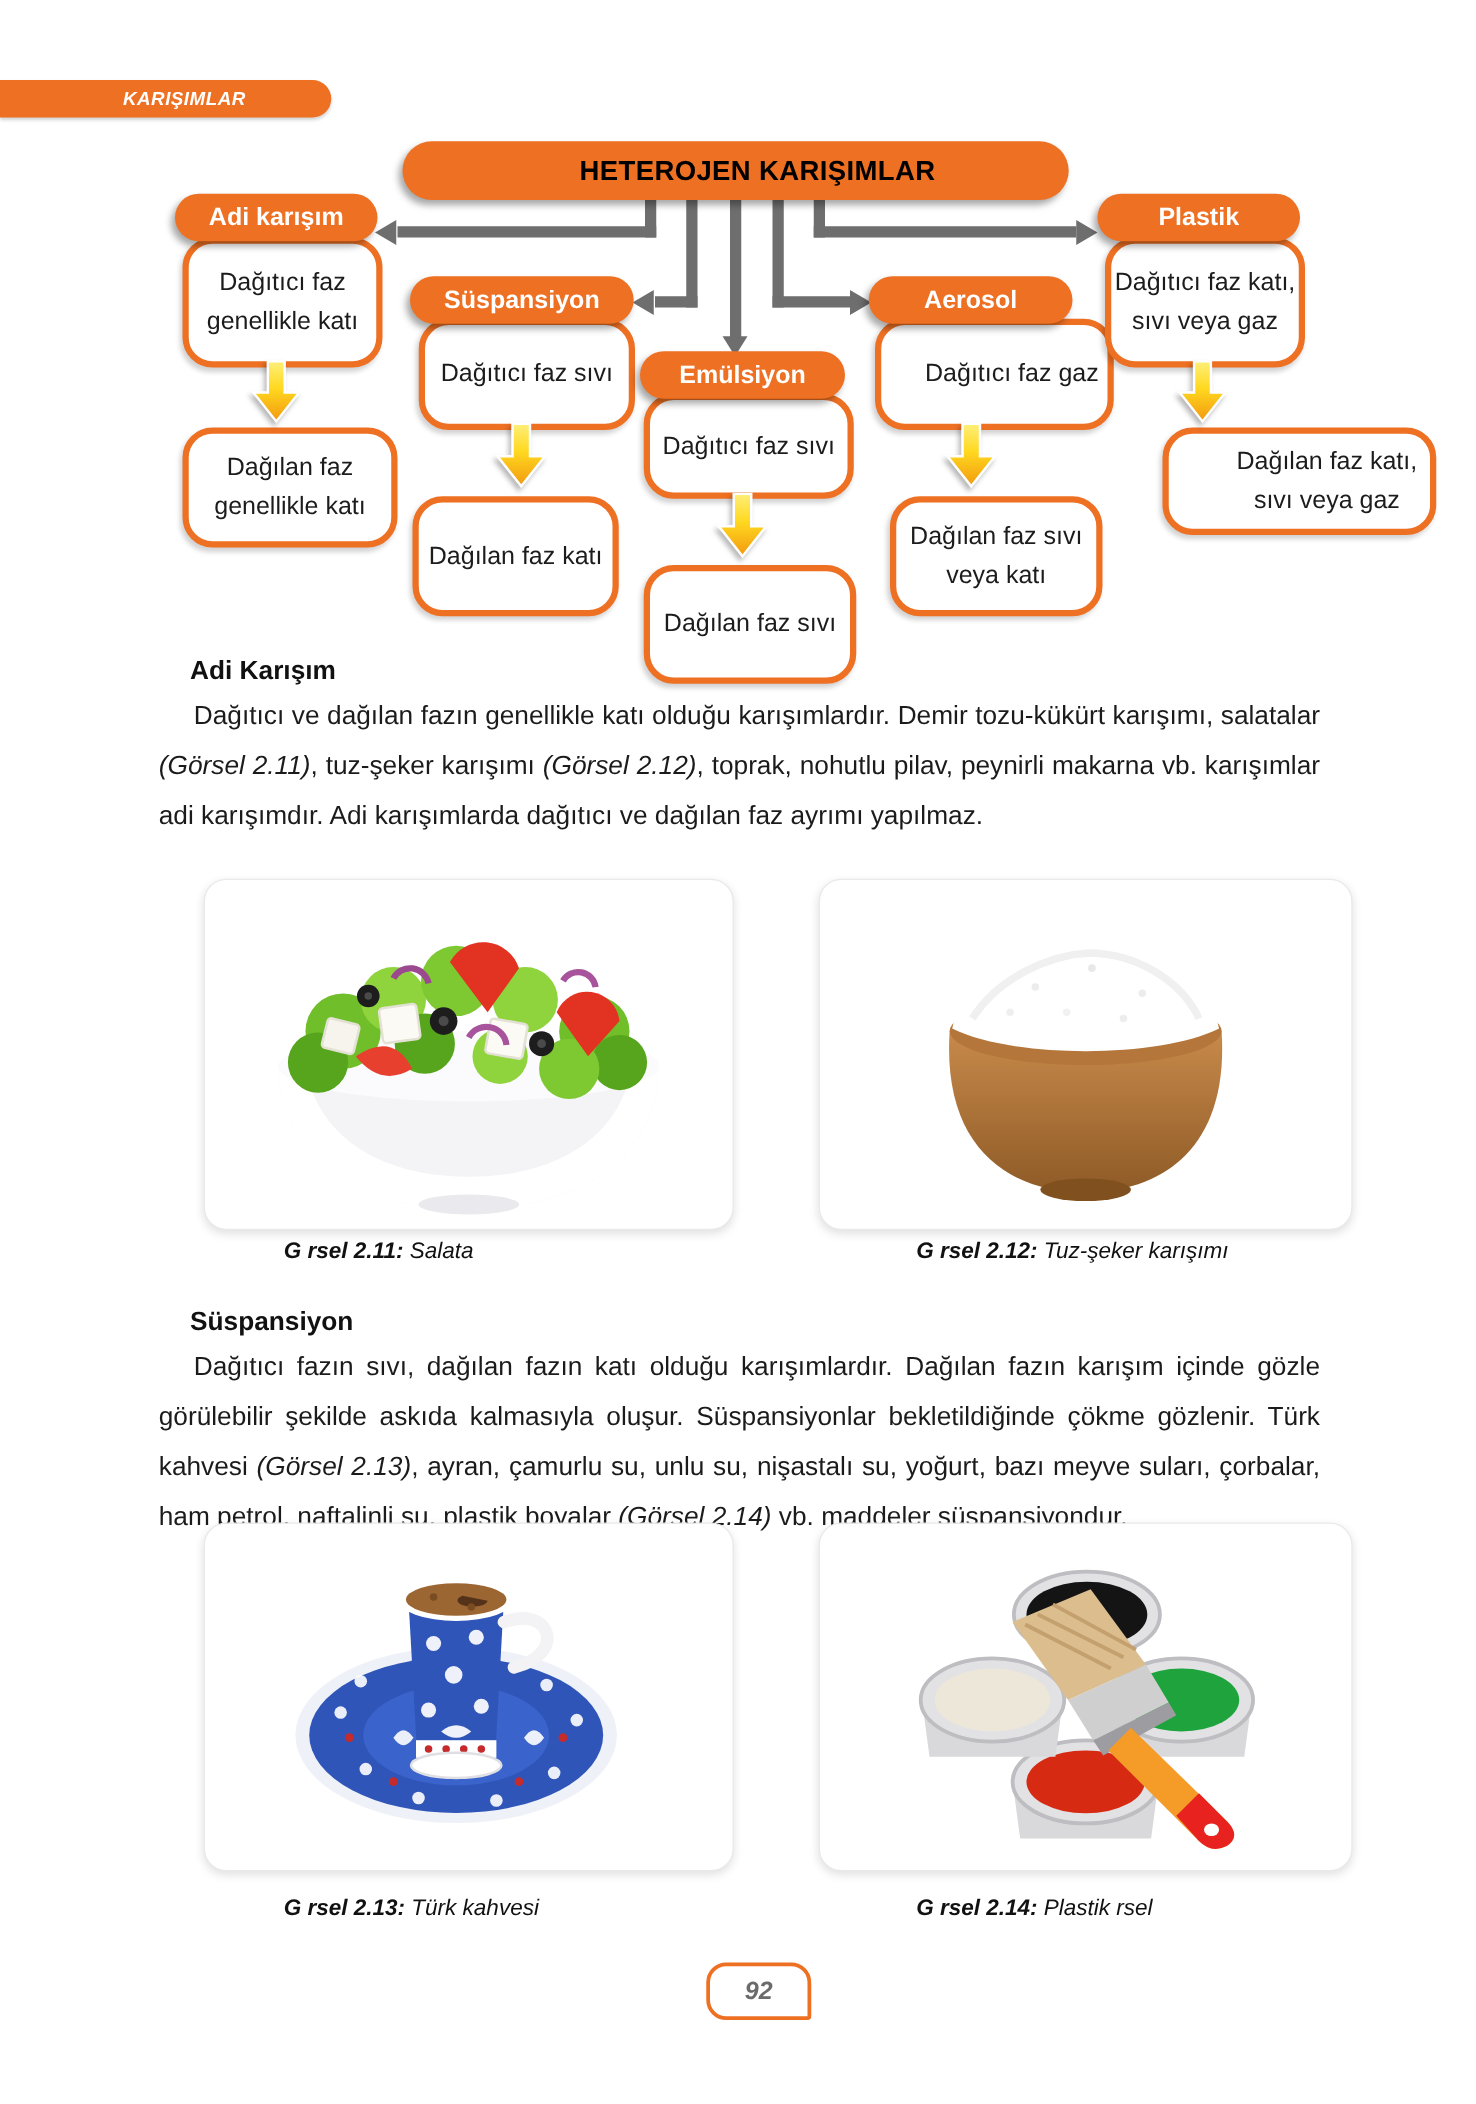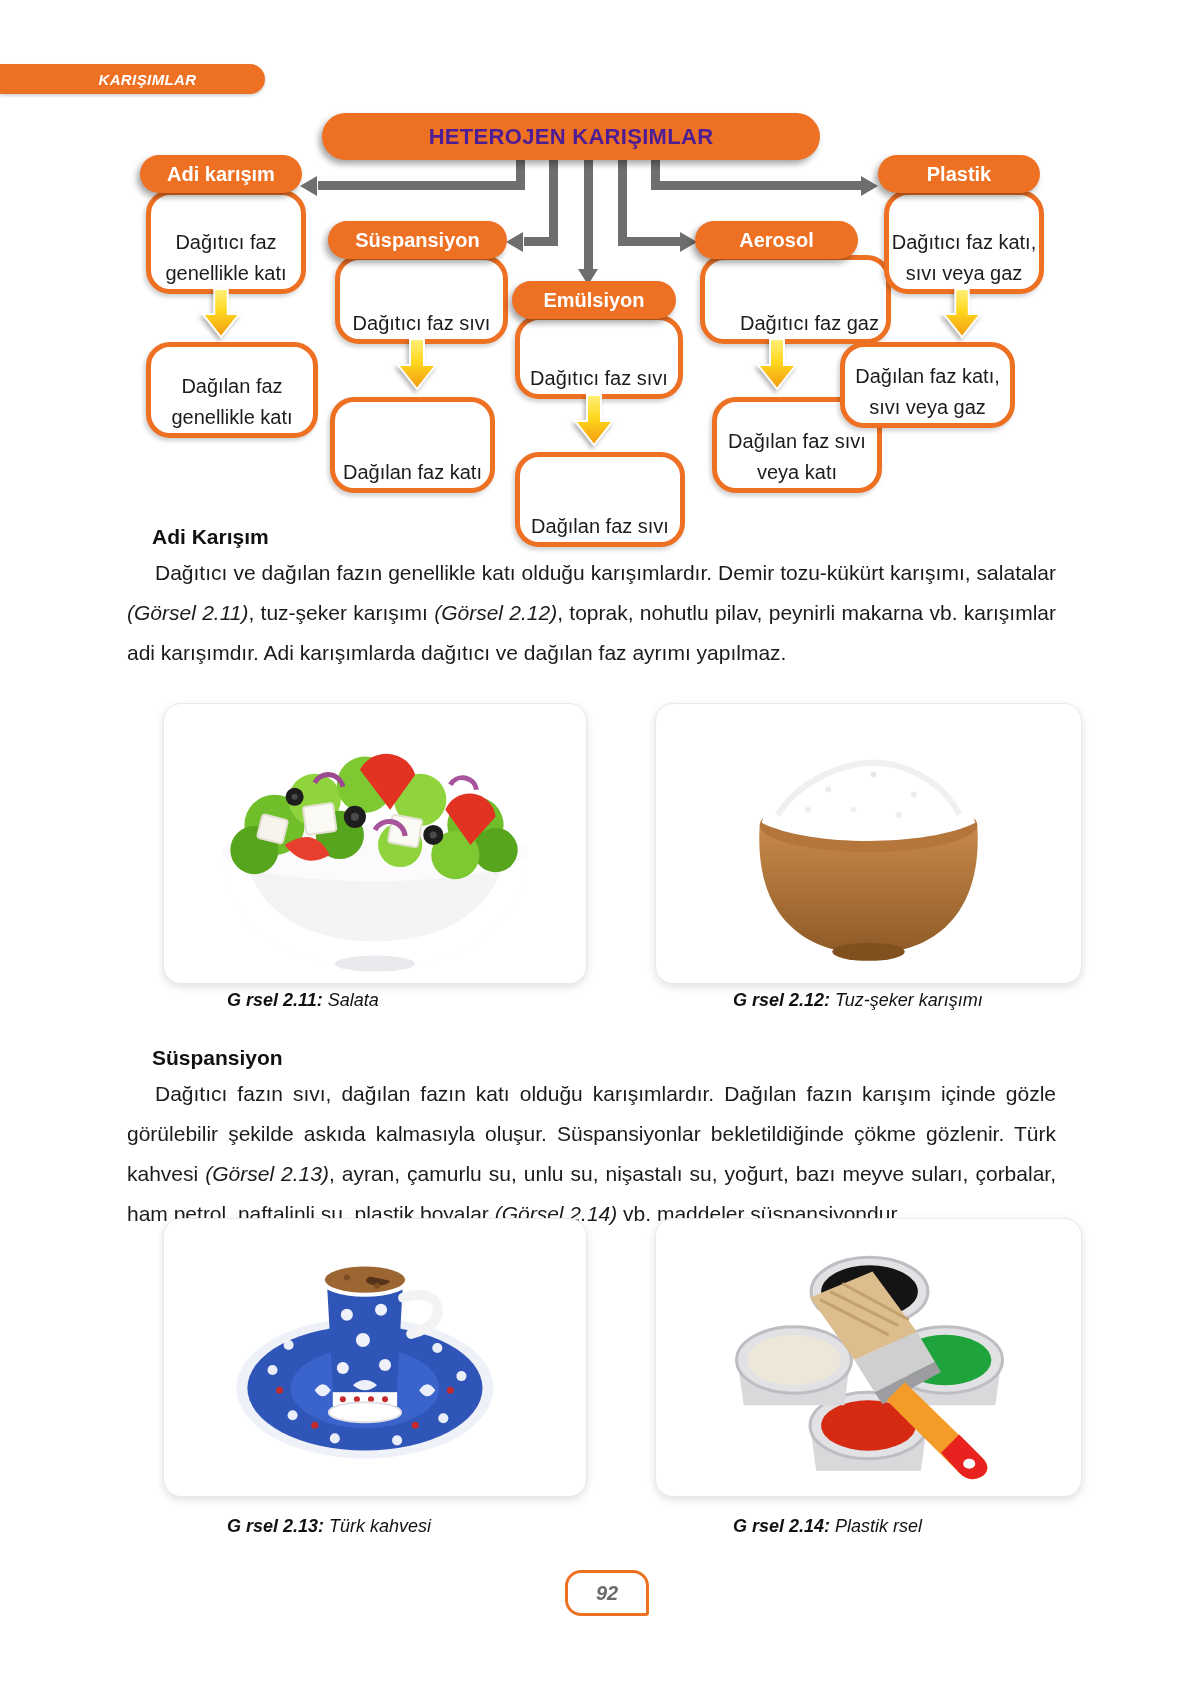--- a/index.html
+++ b/index.html
@@ -8,46 +8,46 @@
         font-family:"Liberation Sans", sans-serif;color:var(--ink);}
 
   
   .header-tab{position:absolute;left:0;top:64px;width:265px;height:30px;background:var(--orange);
               border-radius:0 15px 15px 0;display:flex;align-items:center;justify-content:center;
               box-shadow:0 2px 3px rgba(0,0,0,.18);}
   .header-tab span{color:#fff;font-weight:700;font-style:italic;font-size:15px;letter-spacing:.4px;padding-left:30px;}
 
   
   .root-node{position:absolute;left:322px;top:113px;width:498px;height:47px;background:var(--orange);
-             border-radius:26px;display:flex;align-items:center;justify-content:center;color:#4c1d95;
+             border-radius:26px;display:flex;align-items:center;justify-content:center;color:#000000;
              font-weight:700;font-size:22px;letter-spacing:.3px;z-index:4;
-             box-shadow:-3px 4px 6px rgba(0,0,0,.35);}
+             box-shadow:-3px 4px 6px rgba(0,0,0,.35);padding-left:35px;}
   .pill{position:absolute;height:38px;background:var(--orange);border-radius:20px;display:flex;
         align-items:center;justify-content:center;color:#fff;font-weight:700;font-size:20px;z-index:4;
         box-shadow:-3px 4px 6px rgba(0,0,0,.35);}
   .fbox{position:absolute;background:#fff;border:5px solid var(--orange);border-radius:24px;
-        display:flex;align-items:flex-end;justify-content:center;z-index:2;
+        display:flex;align-items:center;justify-content:center;z-index:2;
         box-shadow:-2px 3px 4px rgba(0,0,0,.18);}
   .fbox span{white-space:pre-line;text-align:center;font-size:20px;line-height:1.55;color:#1c1c1c;}
 
   .pill.p1{left:140px;top:155px;width:162px;}
   .pill.p2{left:328px;top:221px;width:179px;}
   .pill.p3{left:512px;top:281px;width:164px;}
   .pill.p4{left:695px;top:221px;width:163px;}
   .pill.p5{left:878px;top:155px;width:162px;}
   .fbox.b1{left:146px;top:190px;width:150px;height:94px;}
   .fbox.d1{left:146px;top:342px;width:162px;height:86px;}
   .fbox.b2{left:335px;top:255px;width:163px;height:79px;}
   .fbox.d2{left:330px;top:397px;width:155px;height:86px;}
   .fbox.b3{left:515px;top:315px;width:158px;height:74px;}
   .fbox.d3{left:515px;top:452px;width:160px;height:85px;}
   .fbox.b4{left:700px;top:255px;width:153px;height:79px;padding-left:28px;}
   .fbox.d4{left:712px;top:397px;width:160px;height:86px;}
   .fbox.b5{left:884px;top:190px;width:150px;height:94px;}
-  .fbox.d5{left:840px;top:342px;width:165px;height:76px;}
+  .fbox.d5{left:930px;top:342px;width:165px;height:76px;padding-left:44px;}
 
   
   .conn{position:absolute;background:var(--arrowgray);z-index:1;}
   .st1{left:516px;top:159px;width:9px;height:31px;}
   .st2{left:549px;top:159px;width:9px;height:87px;}
   .st3{left:584px;top:159px;width:9px;height:112px;}
   .st4{left:618px;top:159px;width:9px;height:87px;}
   .st5{left:651px;top:159px;width:9px;height:31px;}
   .hl1{left:318px;top:181px;width:207px;height:9px;}
   .hl2{left:524px;top:237px;width:34px;height:9px;}

